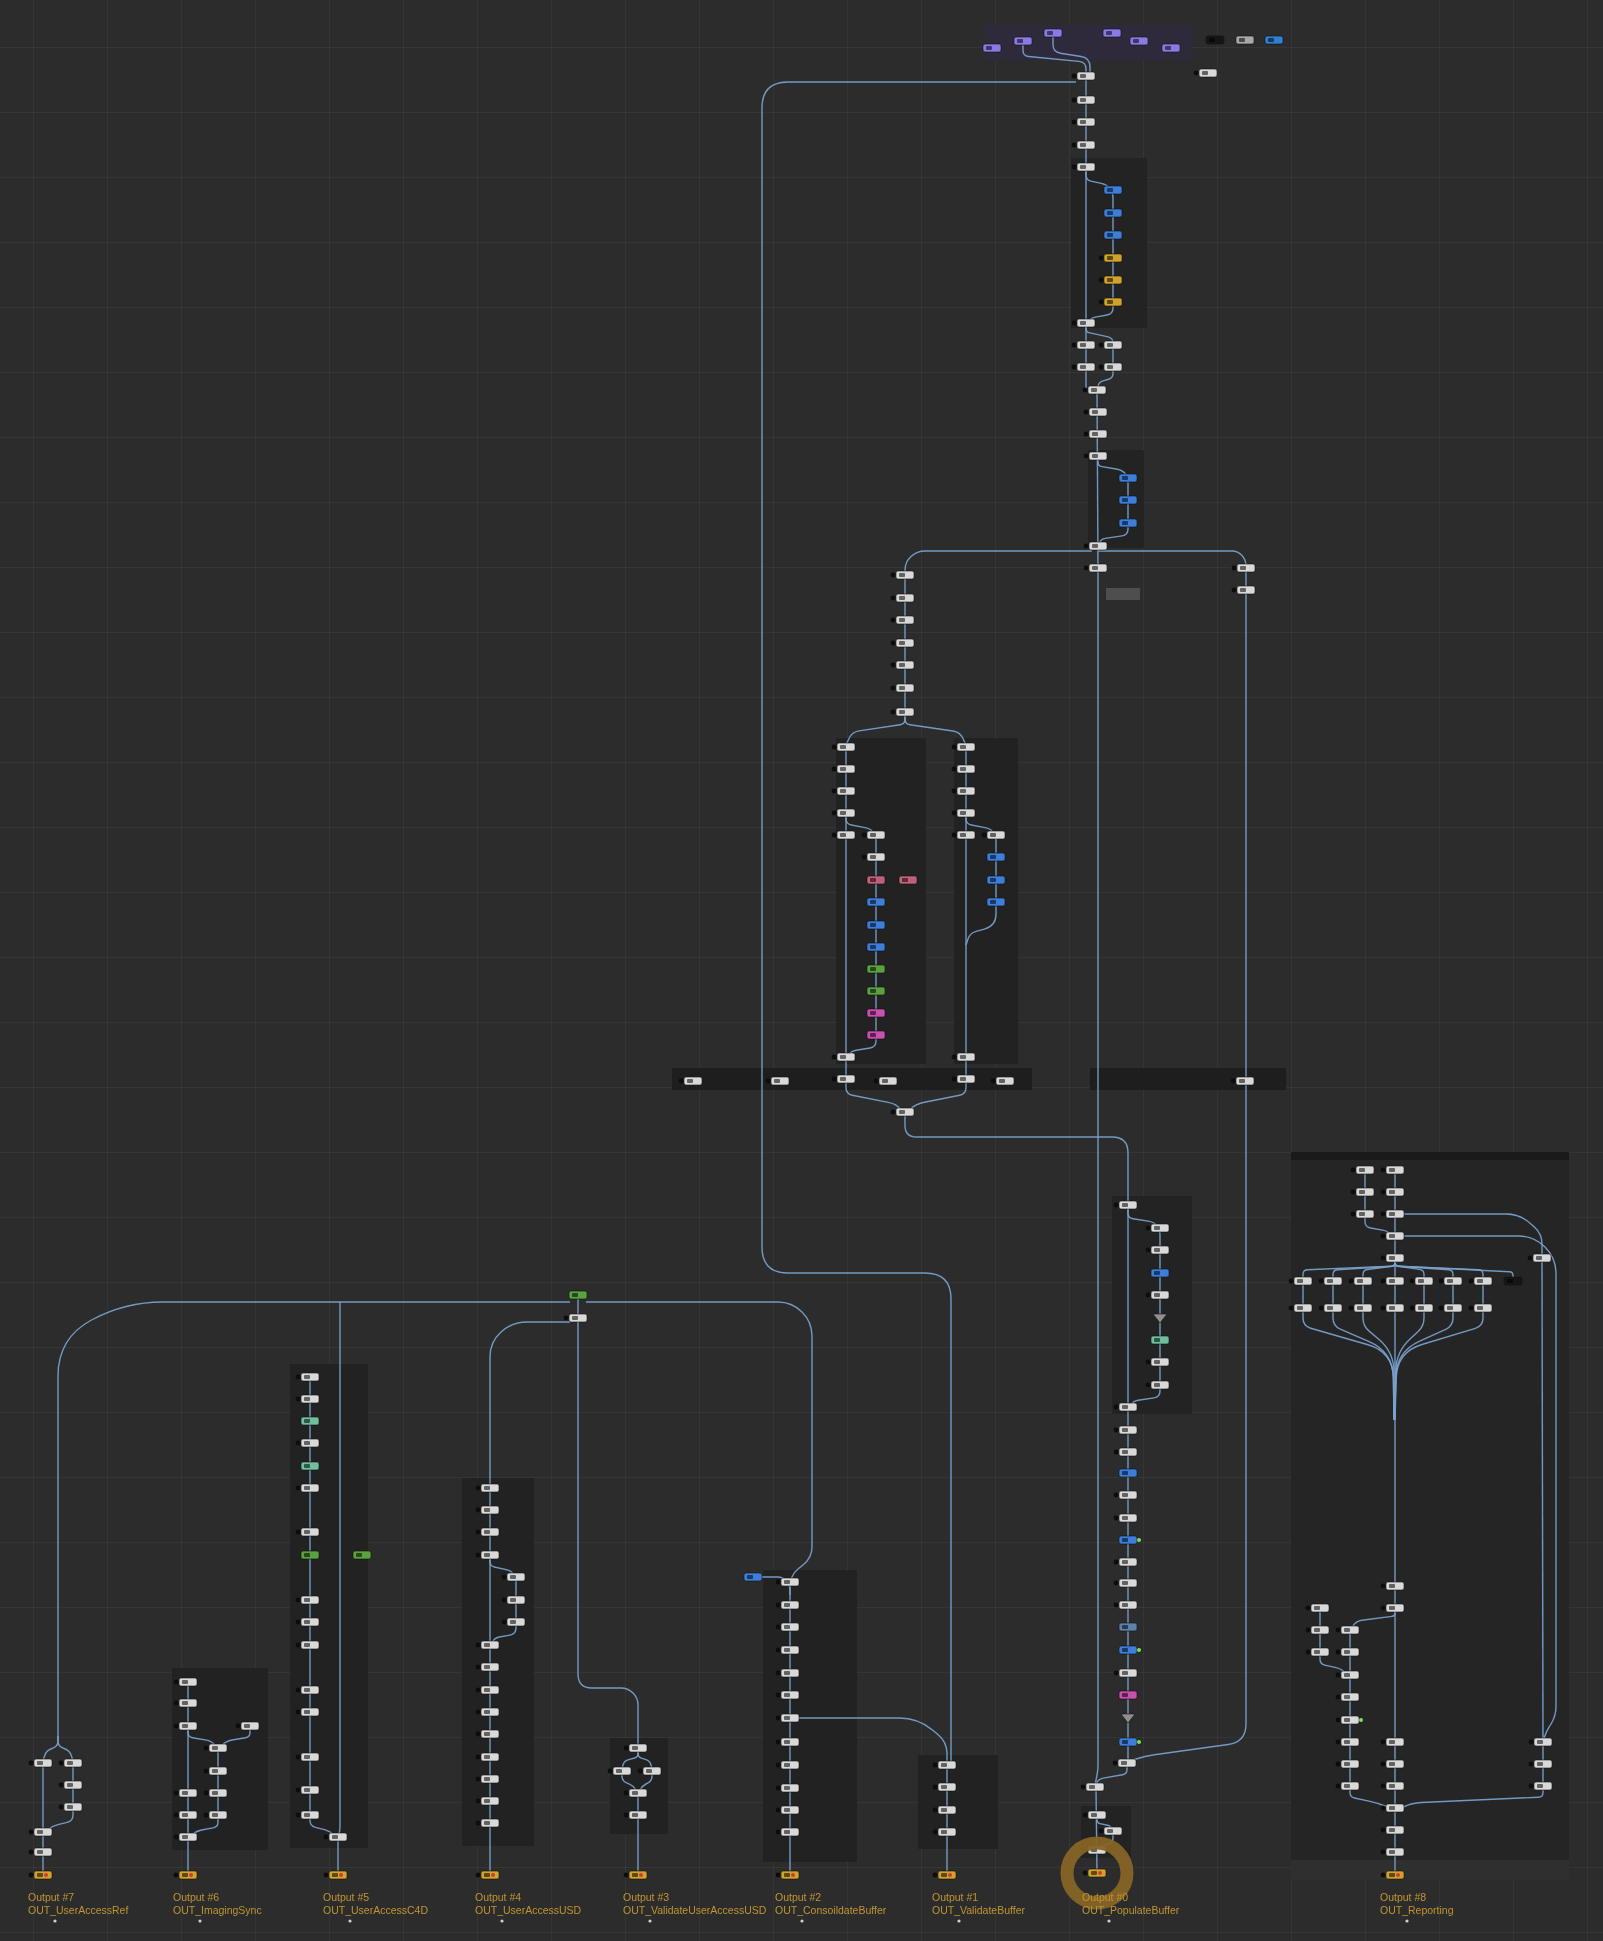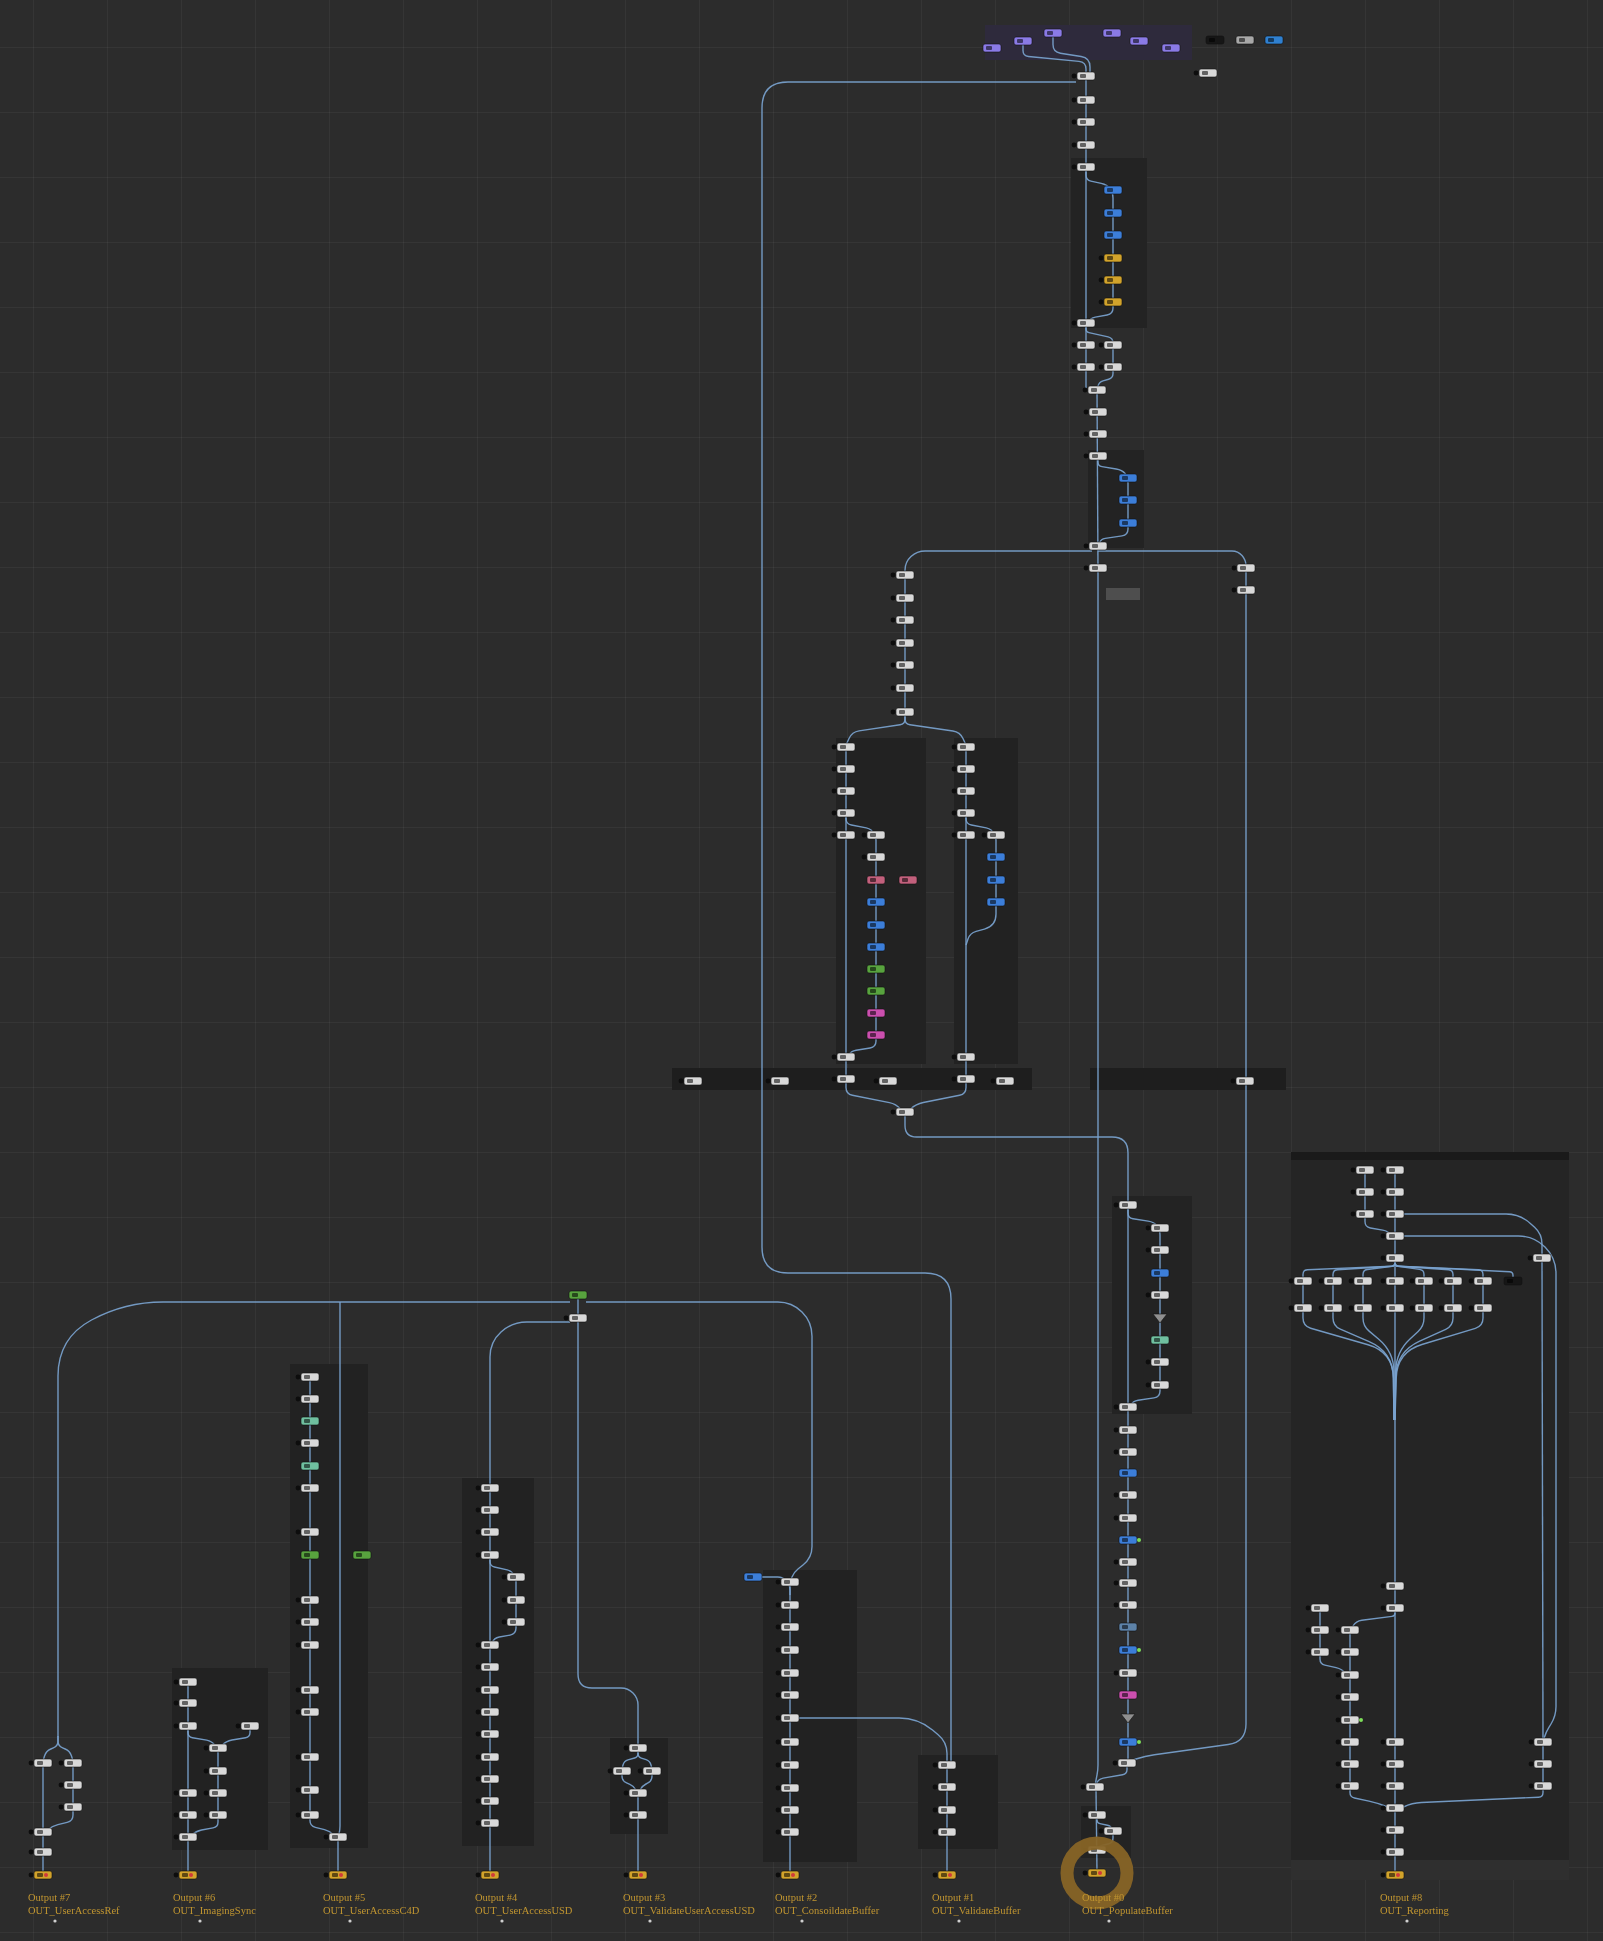--- a/index.html
+++ b/index.html
@@ -4,21 +4,21 @@
 <style>
   html,body{margin:0;padding:0;background:#1e1e1e;}
   #viewport{
     position:relative;width:1603px;height:1941px;overflow:hidden;
     background-color:#2c2c2c;
     background-image:
       linear-gradient(to right, rgba(255,255,255,.045) 1px, transparent 1px),
       linear-gradient(to bottom, rgba(255,255,255,.045) 1px, transparent 1px);
     background-size:74px 65px;
     background-position:33px 47px;
-    font-family:Liberation Serif, serif;
+    font-family:Liberation Sans, sans-serif;
   }
   svg{position:absolute;left:0;top:0;}
   .out-label{font-size:10.5px;}
 </style>
 </head>
 <body>
 
 <div id="viewport">
   <svg id="graph" xmlns="http://www.w3.org/2000/svg" width="1603" height="1941">
       <rect x="985" y="25" width="207" height="35" fill="#2e2a3c"></rect>

